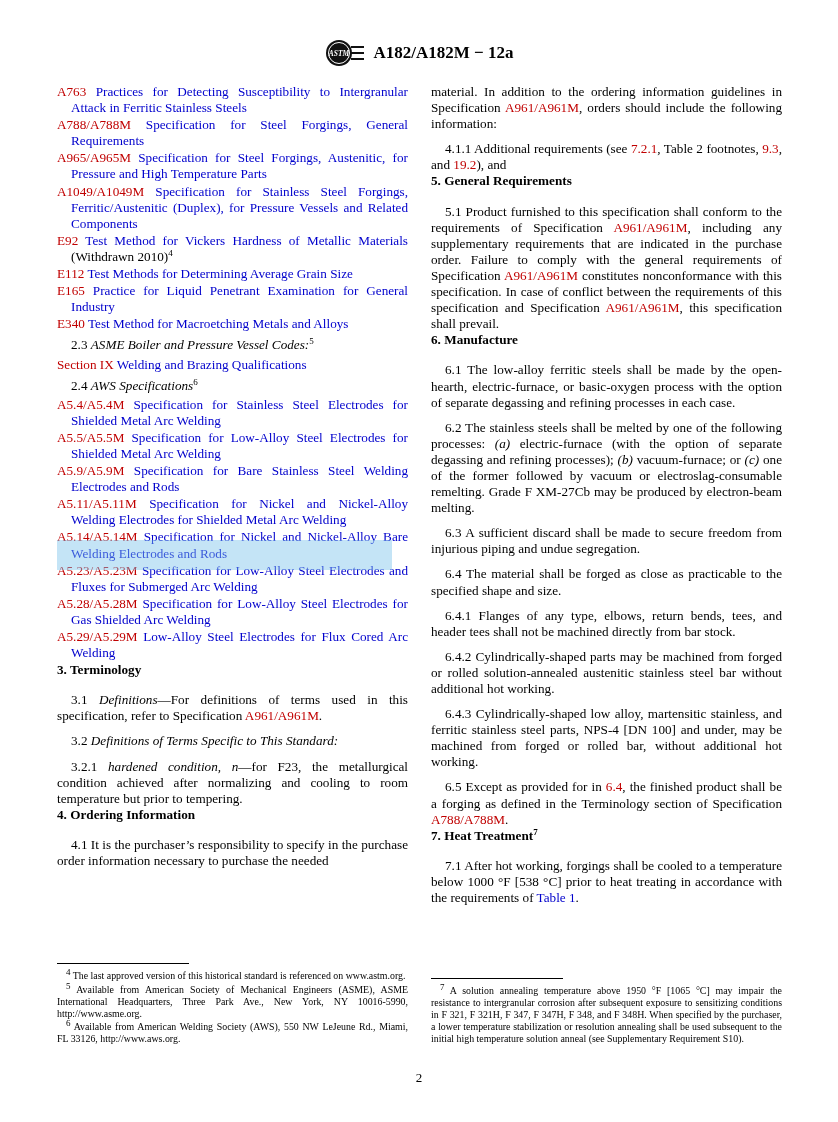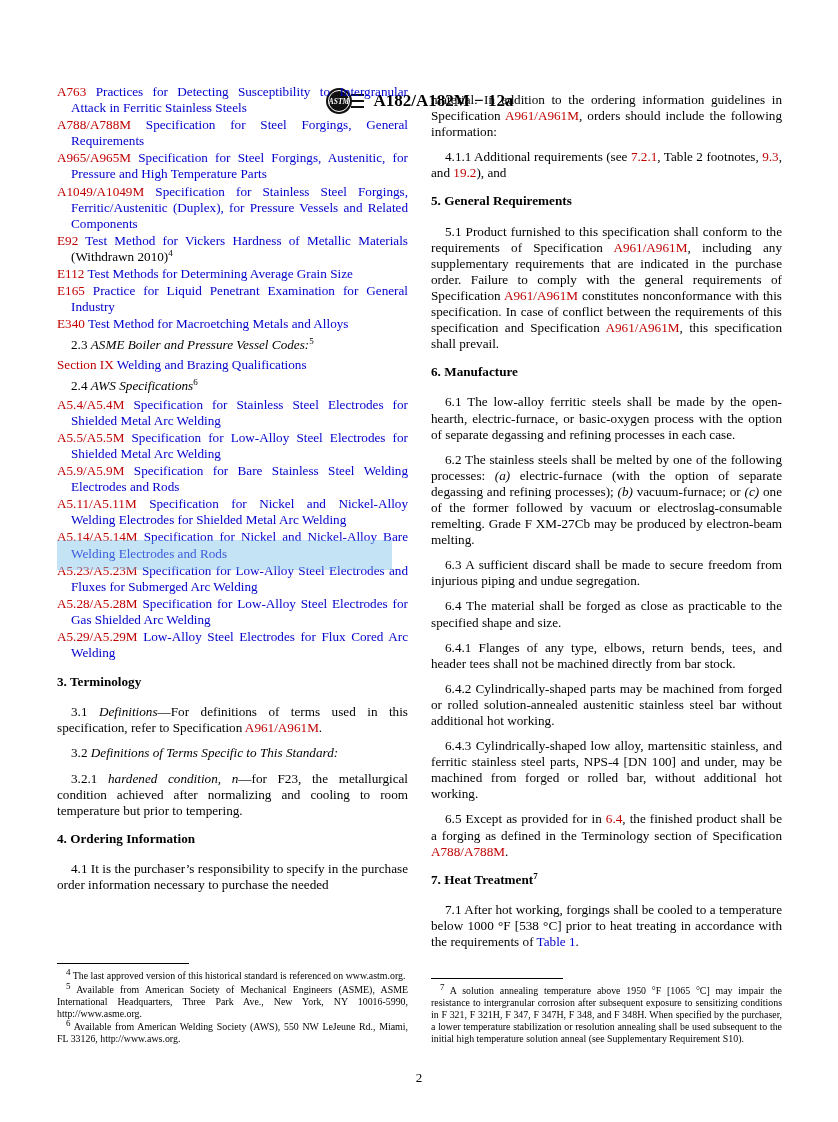--- a/index.html
+++ b/index.html
@@ -1,27 +1,27 @@
 <!DOCTYPE html>
 <html><head>
 <meta charset="utf-8">
 <style>
   html,body{margin:0;padding:0;background:#ffffff;}
   .page{width:838px;height:1122px;position:relative;background:#fff;
         font-family:"Liberation Serif",serif;font-size:13.2px;line-height:16.1px;color:#000;overflow:hidden;}
-  .header{position:absolute;top:38px;left:0;right:0;display:flex;justify-content:center;align-items:center;gap:7px;margin-top:48px;}
+  .header{position:absolute;top:38px;left:0;right:0;display:flex;justify-content:center;align-items:center;gap:7px;}
   .doccode{font-weight:bold;font-size:17px;}
   .columns{position:absolute;top:84px;left:57px;right:56px;display:flex;gap:23px;}
   .col{flex:1;display:flex;flex-direction:column;height:962px;}
   .ref{padding-left:14px;text-indent:-14px;text-align:justify;margin-bottom:1px;}
   .subh{text-indent:14px;margin:4px 0 3px 0;}
-  .h{font-weight:bold;margin:12px 0 5px 0;}
+  .h{font-weight:bold;margin:0 0 5px 0;}
   .para{text-indent:14px;text-align:justify;margin-top:9px;}
   .para.noindent{text-indent:0;}
-  .first{margin-top:8px;}
+  .first{margin-top:0;}
   .it{font-style:italic;}
   .lr{color:#C00000;}
   .lb{color:#0000CC;}
   sup{font-size:9px;line-height:0;}
   .footnotes{margin-top:auto;padding-top:8px;}
   .fnrule{width:132px;border-top:1px solid #000;margin-bottom:6px;}
   .fn{font-size:9.9px;line-height:12.1px;text-align:justify;text-indent:9px;margin-bottom:1px;}
   .watermark{position:absolute;left:57px;top:540px;width:335px;height:30px;background:rgba(125,195,235,0.45);pointer-events:none;}
   .pageno{position:absolute;bottom:36px;left:0;right:0;text-align:center;font-size:13px;}
   .logo svg{display:block;}

